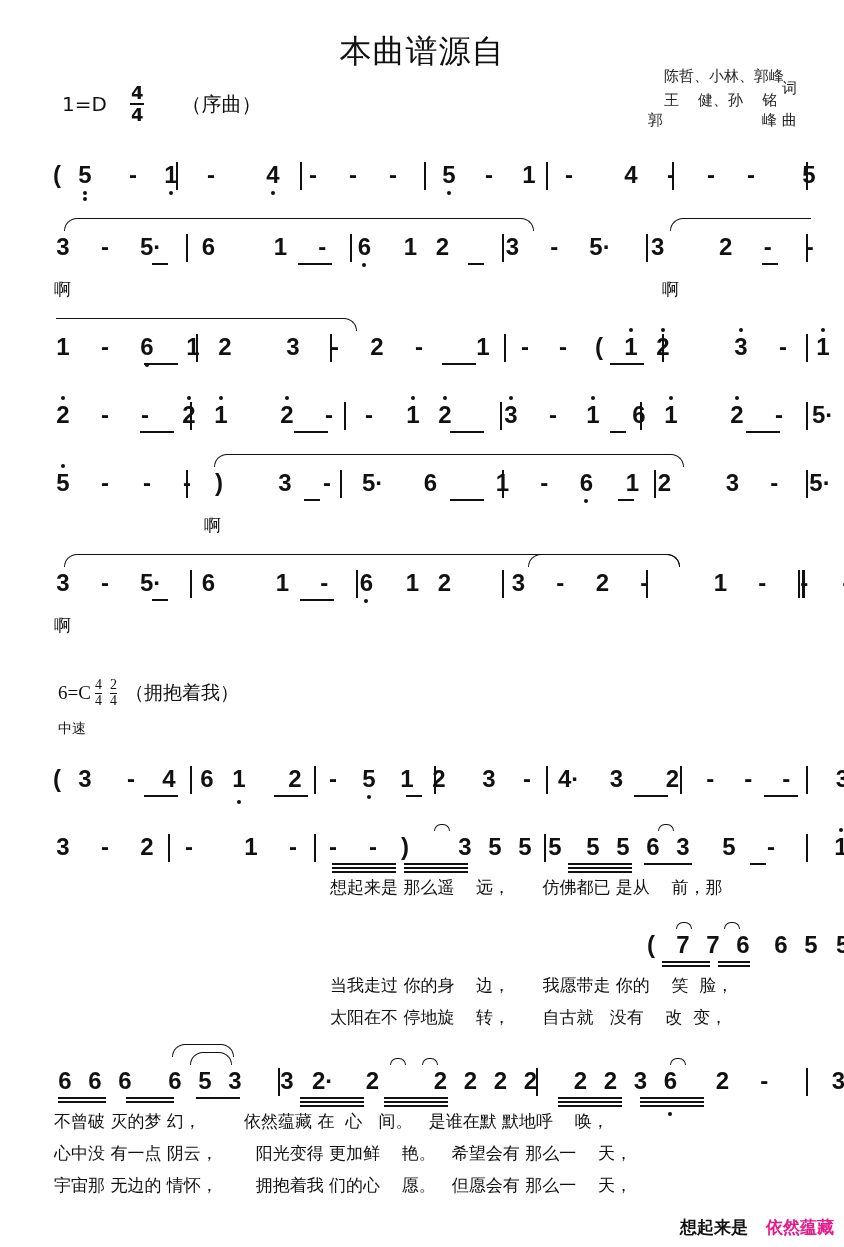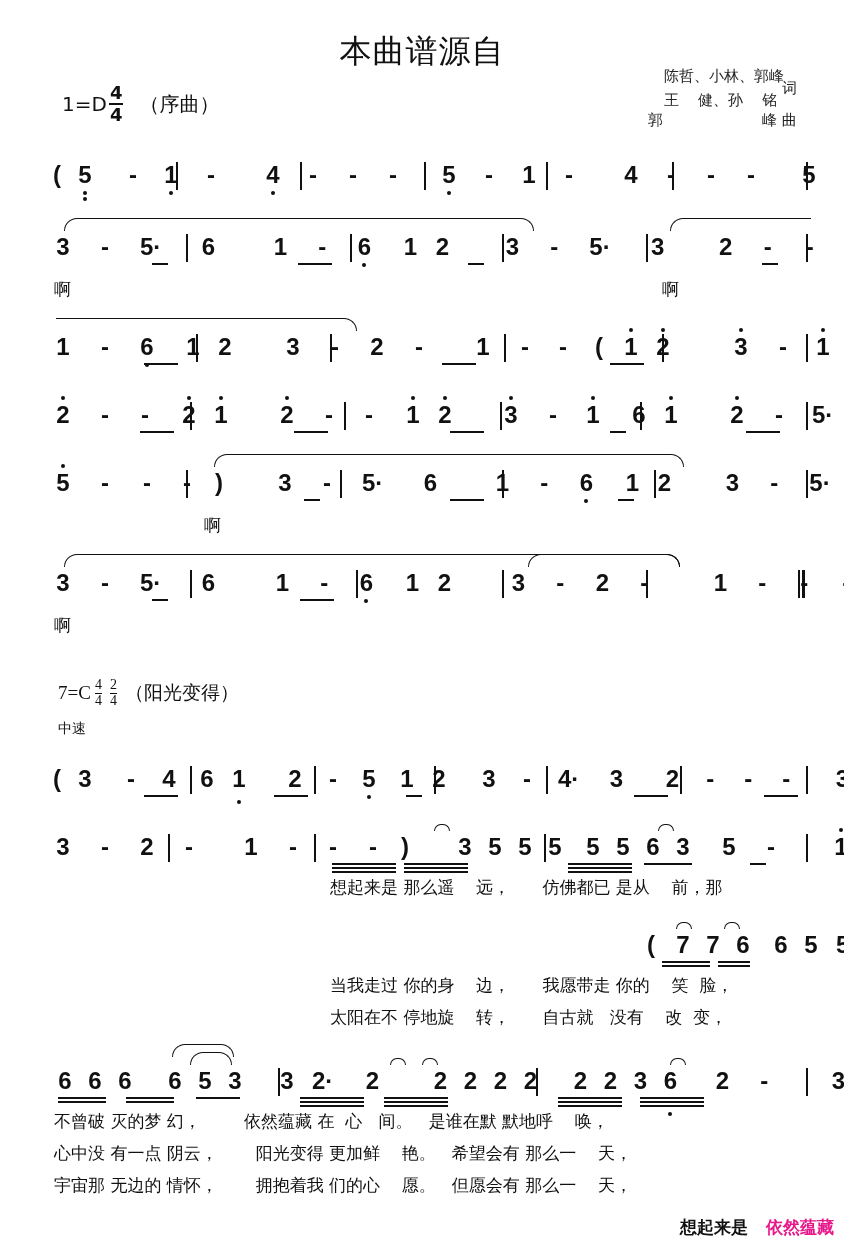--- a/index.html
+++ b/index.html
@@ -1,19 +1,19 @@
 <!DOCTYPE html>
 <html><head>
   <meta charset="utf-8">
   <style>
     html, body { margin: 0; padding: 0; background: #ffffff; }
     body { width: 844px; height: 1247px; position: relative; overflow: hidden; color: #111; font-family: "DejaVu Sans", "Liberation Sans", sans-serif; }
     .abs { position: absolute; }
     .title { left: 0; width: 844px; top: 30px; text-align: center; font-size: 32px; font-weight: normal; letter-spacing: 1px; }
-    .key1 { left: 62px; top: 84px; font-size: 20px; display: flex; align-items: center; }
+    .key1 { left: 62px; top: 84px; font-size: 20px; display: flex; align-items: center; gap: 21px; }
     .frac { display: inline-flex; flex-direction: column; align-items: center; margin: 0 6px 0 2px; line-height: 1; font-weight: bold; font-size: 18px; }
     .frac span:first-child { border-bottom: 2px solid #111; padding: 0 1px 1px; }
     .frac span:last-child { padding-top: 1px; }
     .subtitle { margin-left: 10px; font-size: 20px; }
     .credits { font-size: 15px; line-height: 20px; color: #222; }
     .row { position: absolute; left: 50px; height: 40px; width: 760px; }
     .tok { position: absolute; top: 0; font-family: "Liberation Sans", sans-serif; font-weight: bold; font-size: 24px; line-height: 30px; text-align: center; }
     .note { display: inline-block; position: relative; min-width: 14px; }
     .dot-above { position: absolute; left: 50%; top: -4px; width: 4px; height: 4px; border-radius: 50%; background: #111; transform: translateX(-50%); }
     .dot-below { position: absolute; left: 50%; width: 4px; height: 4px; border-radius: 50%; background: #111; transform: translateX(-50%); }
@@ -61,30 +61,30 @@
       <div class="row" style="top: 400px;"><span class="tok note" style="left: 6px;">2<span class="dot-above"></span></span><span class="tok note" style="left: 34px;">-</span><span class="tok note" style="left: 60px;">-</span><span class="tok note" style="left: 90px;">2<span class="dot-above"></span></span><span class="tok note" style="left: 108px;">1<span class="dot-above"></span></span><div class="uline" style="left: 90px; width: 34px; top: 31px;"></div><div class="bar" style="left: 140px;"></div><span class="tok note" style="left: 160px;">2<span class="dot-above"></span></span><span class="tok note" style="left: 188px;">-</span><span class="tok note" style="left: 214px;">-</span><span class="tok note" style="left: 244px;">1<span class="dot-above"></span></span><span class="tok note" style="left: 262px;">2<span class="dot-above"></span></span><div class="uline" style="left: 244px; width: 34px; top: 31px;"></div><div class="bar" style="left: 294px;"></div><span class="tok note" style="left: 314px;">3<span class="dot-above"></span></span><span class="tok note" style="left: 342px;">-</span><span class="tok note" style="left: 368px;">1<span class="dot-above"></span></span><span class="tok note" style="left: 400px;">6</span><span class="tok note" style="left: 418px;">1<span class="dot-above"></span></span><div class="uline" style="left: 400px; width: 34px; top: 31px;"></div><div class="bar" style="left: 450px;"></div><span class="tok note" style="left: 470px;">2<span class="dot-above"></span></span><span class="tok note" style="left: 498px;">-</span><span class="tok note" style="left: 524px;">5·</span><div class="uline" style="left: 560px; width: 16px; top: 31px;"></div><div class="bar" style="left: 590px;"></div><div class="uline" style="left: 696px; width: 34px; top: 31px;"></div><div class="bar" style="left: 756px;"></div></div>
       <div class="row" style="top: 468px;"><div class="slur" style="left: 164px; width: 468px; top: -14px;"></div><span class="tok note" style="left: 6px;">5<span class="dot-above"></span></span><span class="tok note" style="left: 34px;">-</span><span class="tok note" style="left: 62px;">-</span><span class="tok note" style="left: 88px;">-</span><span class="tok note" style="left: 106px;">)</span><div class="bar" style="left: 136px;"></div><span class="tok note" style="left: 158px;">3</span><span class="tok note" style="left: 186px;">-</span><span class="tok note" style="left: 214px;">5·</span><span class="tok note" style="left: 254px;">6</span><div class="uline" style="left: 254px; width: 16px; top: 31px;"></div><div class="bar" style="left: 290px;"></div><span class="tok note" style="left: 312px;">1</span><span class="tok note" style="left: 340px;">-</span><span class="tok note" style="left: 368px;">6<span class="dot-below" style="top: 31px;"></span></span><span class="tok note" style="left: 400px;">1</span><span class="tok note" style="left: 418px;">2</span><div class="uline" style="left: 400px; width: 34px; top: 31px;"></div><div class="bar" style="left: 452px;"></div><span class="tok note" style="left: 472px;">3</span><span class="tok note" style="left: 500px;">-</span><span class="tok note" style="left: 528px;">5·</span><div class="uline" style="left: 568px; width: 16px; top: 31px;"></div><div class="bar" style="left: 604px;"></div><div class="bar" style="left: 756px;"></div><div class="lyric" style="left: 154px; top: 46px;">啊</div></div>
       <div class="row" style="top: 568px;"><div class="slur" style="left: 14px; width: 614px; top: -14px;"></div><div class="slur" style="left: 478px; width: 150px; top: -14px;"></div><span class="tok note" style="left: 6px;">3</span><span class="tok note" style="left: 34px;">-</span><span class="tok note" style="left: 62px;">5·</span><span class="tok note" style="left: 102px;">6</span><div class="uline" style="left: 102px; width: 16px; top: 31px;"></div><div class="bar" style="left: 140px;"></div><span class="tok note" style="left: 162px;">1</span><span class="tok note" style="left: 190px;">-</span><span class="tok note" style="left: 218px;">6<span class="dot-below" style="top: 31px;"></span></span><span class="tok note" style="left: 250px;">1</span><span class="tok note" style="left: 268px;">2</span><div class="uline" style="left: 250px; width: 34px; top: 31px;"></div><div class="bar" style="left: 306px;"></div><span class="tok note" style="left: 328px;">3</span><span class="tok note" style="left: 356px;">-</span><span class="tok note" style="left: 384px;">2</span><span class="tok note" style="left: 412px;">-</span><div class="bar" style="left: 452px;"></div><span class="tok note" style="left: 474px;">1</span><span class="tok note" style="left: 502px;">-</span><span class="tok note" style="left: 530px;">-</span><span class="tok note" style="left: 558px;">-</span><div class="bar" style="left: 596px;"></div><div class="bar double" style="left: 748px;"></div><div class="lyric" style="left: 4px; top: 46px;">啊</div></div>
       <div class="row" style="top: 764px;"><span class="tok note" style="left: 0px;">(</span><span class="tok note" style="left: 14px;">3</span><span class="tok note" style="left: 46px;">-</span><span class="tok note" style="left: 70px;">4</span><span class="tok note" style="left: 94px;">6</span><span class="tok note" style="left: 112px;">1<span class="dot-below" style="top: 36px;"></span></span><div class="uline" style="left: 94px; width: 34px; top: 31px;"></div><div class="bar" style="left: 140px;"></div><span class="tok note" style="left: 154px;">2</span><span class="tok note" style="left: 178px;">-</span><span class="tok note" style="left: 200px;">5<span class="dot-below" style="top: 31px;"></span></span><span class="tok note" style="left: 224px;">1</span><span class="tok note" style="left: 242px;">2</span><div class="uline" style="left: 224px; width: 34px; top: 31px;"></div><div class="bar" style="left: 264px;"></div><span class="tok note" style="left: 278px;">3</span><span class="tok note" style="left: 302px;">-</span><span class="tok note" style="left: 326px;">4·</span><span class="tok note" style="left: 356px;">3</span><div class="uline" style="left: 356px; width: 16px; top: 31px;"></div><div class="bar" style="left: 384px;"></div><span class="tok note" style="left: 398px;">2</span><span class="tok note" style="left: 422px;">-</span><span class="tok note" style="left: 446px;">-</span><span class="tok note" style="left: 470px;">-</span><div class="bar" style="left: 496px;"></div><span class="tok note" style="left: 512px;">3</span><div class="uline" style="left: 584px; width: 34px; top: 31px;"></div><div class="bar" style="left: 630px;"></div><div class="uline" style="left: 714px; width: 34px; top: 31px;"></div><div class="bar" style="left: 756px;"></div></div>
       <div class="row" style="top: 832px;"><div class="tie-small" style="left: 384px; top: -8px;"></div><div class="tie-small" style="left: 608px; top: -8px;"></div><span class="tok note" style="left: 6px;">3</span><span class="tok note" style="left: 34px;">-</span><span class="tok note" style="left: 62px;">2</span><span class="tok note" style="left: 90px;">-</span><div class="bar" style="left: 118px;"></div><span class="tok note" style="left: 138px;">1</span><span class="tok note" style="left: 166px;">-</span><span class="tok note" style="left: 192px;">-</span><span class="tok note" style="left: 218px;">-</span><span class="tok note" style="left: 236px;">)</span><div class="bar" style="left: 264px;"></div><span class="tok note" style="left: 282px;">3</span><span class="tok note" style="left: 298px;">5</span><span class="tok note" style="left: 314px;">5</span><span class="tok note" style="left: 330px;">5</span><div class="uline" style="left: 282px; width: 64px; top: 31px;"></div><div class="uline" style="left: 282px; width: 64px; top: 35px;"></div><div class="uline" style="left: 282px; width: 64px; top: 39px;"></div><span class="tok note" style="left: 354px;">5</span><span class="tok note" style="left: 370px;">5</span><span class="tok note" style="left: 386px;">6</span><span class="tok note" style="left: 402px;">3</span><div class="uline" style="left: 354px; width: 64px; top: 31px;"></div><div class="uline" style="left: 354px; width: 64px; top: 35px;"></div><div class="uline" style="left: 354px; width: 64px; top: 39px;"></div><span class="tok note" style="left: 434px;">5</span><span class="tok note" style="left: 462px;">-</span><div class="bar" style="left: 494px;"></div><span class="tok note" style="left: 518px;">1<span class="dot-above"></span></span><div class="uline" style="left: 518px; width: 64px; top: 31px;"></div><div class="uline" style="left: 518px; width: 64px; top: 35px;"></div><div class="uline" style="left: 518px; width: 64px; top: 39px;"></div><div class="uline" style="left: 594px; width: 48px; top: 31px;"></div><div class="uline" style="left: 700px; width: 16px; top: 31px;"></div><div class="bar" style="left: 756px;"></div><div class="lyric" style="left: 280px; top: 44px;">想起来是 那么遥    远，      仿佛都已 是从    前，那</div></div>
       <div class="row" style="top: 930px;"><div class="tie-small" style="left: 626px; top: -8px;"></div><div class="tie-small" style="left: 674px; top: -8px;"></div><span class="tok note" style="left: 594px;">(</span><span class="tok note" style="left: 612px;">7</span><span class="tok note" style="left: 628px;">7</span><span class="tok note" style="left: 644px;">6</span><div class="uline" style="left: 612px; width: 48px; top: 31px;"></div><div class="uline" style="left: 612px; width: 48px; top: 35px;"></div><span class="tok note" style="left: 668px;">6</span><span class="tok note" style="left: 684px;">5</span><div class="uline" style="left: 668px; width: 32px; top: 31px;"></div><div class="uline" style="left: 668px; width: 32px; top: 35px;"></div><span class="tok note" style="left: 702px;">5·</span><div class="lyric" style="left: 280px; top: 44px;">当我走过 你的身    边，      我愿带走 你的    笑  脸，</div><div class="lyric" style="left: 280px; top: 76px;">太阳在不 停地旋    转，      自古就   没有    改  变，</div></div>
       <div class="row" style="top: 1066px;"><div class="slur" style="left: 122px; width: 60px; top: -22px;"></div><div class="slur" style="left: 140px; width: 40px; top: -14px;"></div><div class="tie-small" style="left: 340px; top: -8px;"></div><div class="tie-small" style="left: 372px; top: -8px;"></div><div class="tie-small" style="left: 620px; top: -8px;"></div><span class="tok note" style="left: 8px;">6</span><span class="tok note" style="left: 24px;">6</span><span class="tok note" style="left: 40px;">6</span><div class="uline" style="left: 8px; width: 48px; top: 31px;"></div><div class="uline" style="left: 8px; width: 48px; top: 35px;"></div><span class="tok note" style="left: 76px;">6</span><span class="tok note" style="left: 92px;">5</span><span class="tok note" style="left: 108px;">3</span><div class="uline" style="left: 76px; width: 48px; top: 31px;"></div><div class="uline" style="left: 76px; width: 48px; top: 35px;"></div><span class="tok note" style="left: 146px;">3</span><span class="tok note" style="left: 164px;">2·</span><div class="uline" style="left: 146px; width: 44px; top: 31px;"></div><span class="tok note" style="left: 196px;">2</span><div class="bar" style="left: 228px;"></div><span class="tok note" style="left: 250px;">2</span><span class="tok note" style="left: 266px;">2</span><span class="tok note" style="left: 282px;">2</span><span class="tok note" style="left: 298px;">2</span><div class="uline" style="left: 250px; width: 64px; top: 31px;"></div><div class="uline" style="left: 250px; width: 64px; top: 35px;"></div><div class="uline" style="left: 250px; width: 64px; top: 39px;"></div><span class="tok note" style="left: 334px;">2</span><span class="tok note" style="left: 350px;">2</span><span class="tok note" style="left: 366px;">3</span><span class="tok note" style="left: 382px;">6<span class="dot-below" style="top: 46px;"></span></span><div class="uline" style="left: 334px; width: 64px; top: 31px;"></div><div class="uline" style="left: 334px; width: 64px; top: 35px;"></div><div class="uline" style="left: 334px; width: 64px; top: 39px;"></div><span class="tok note" style="left: 420px;">2</span><span class="tok note" style="left: 448px;">-</span><div class="bar" style="left: 486px;"></div><span class="tok note" style="left: 508px;">3</span><div class="uline" style="left: 508px; width: 64px; top: 31px;"></div><div class="uline" style="left: 508px; width: 64px; top: 35px;"></div><div class="uline" style="left: 508px; width: 64px; top: 39px;"></div><div class="uline" style="left: 590px; width: 64px; top: 31px;"></div><div class="uline" style="left: 590px; width: 64px; top: 35px;"></div><div class="uline" style="left: 590px; width: 64px; top: 39px;"></div><div class="bar" style="left: 756px;"></div><div class="lyric" style="left: 4px; top: 44px;">不曾破 灭的梦 幻，        依然蕴藏 在  心   间。   是谁在默 默地呼    唤，</div><div class="lyric" style="left: 4px; top: 76px;">心中没 有一点 阴云，       阳光变得 更加鲜    艳。   希望会有 那么一    天，</div><div class="lyric" style="left: 4px; top: 108px;">宇宙那 无边的 情怀，       拥抱着我 们的心    愿。   但愿会有 那么一    天，</div></div>
     </div>
 
   <div class="abs key2">
-    <span>7=C</span>
+    <span>6=C</span>
     <span class="frac2">
       <span>4</span>
       <span>4</span>
     </span>
     <span class="frac2">
       <span>2</span>
       <span>4</span>
     </span>
-    <span class="part-title">（阳光变得）</span>
+    <span class="part-title">（拥抱着我）</span>
   </div>
   <div class="abs tempo">中速</div>
 
   <div class="abs footer">
     <span>想起来是</span>
     <span class="brand">依然蕴藏</span>
   </div>
 </div>
 
 </body></html>

